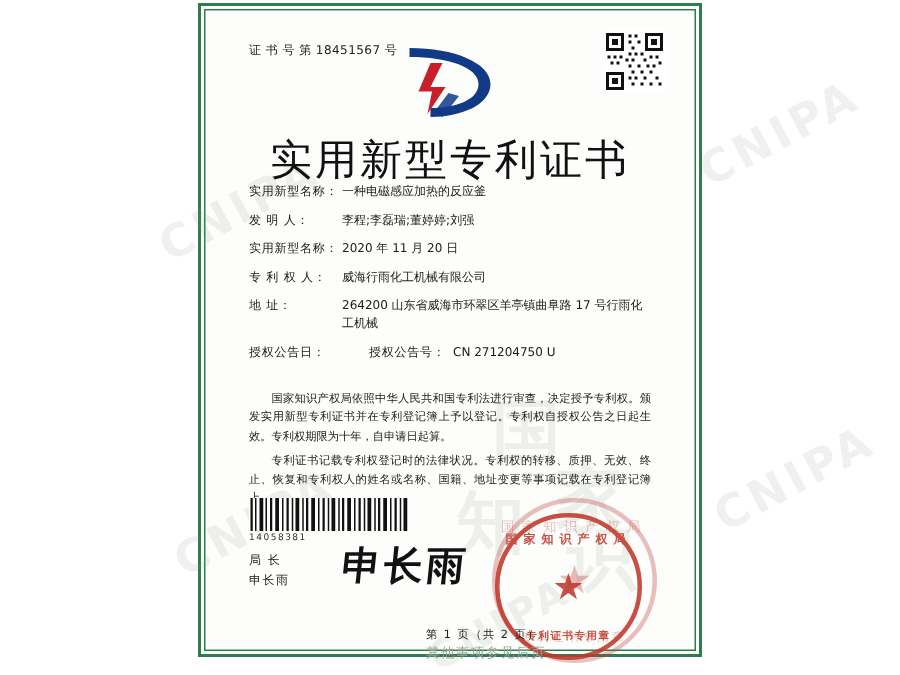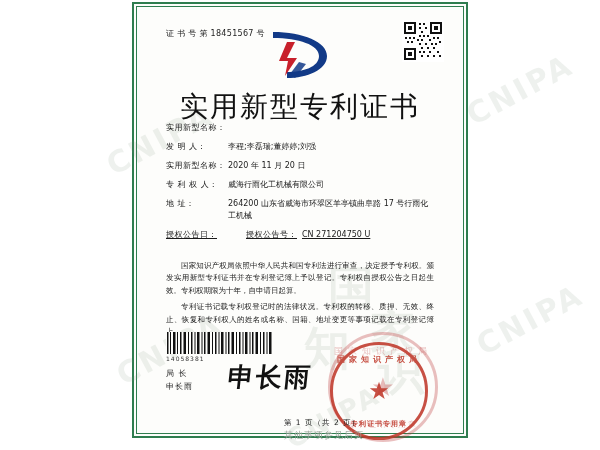--- a/index.html
+++ b/index.html
@@ -166,21 +166,21 @@
   }
   .field-label {
     flex: 0 0 62px;
     white-space: nowrap;
     letter-spacing: 0.5px;
   }
   .field-value {
     flex: 1 1 auto;
     word-break: break-all;
   }
-  .field-row.tight { margin-bottom: 5px; text-decoration: underline; }
+  .field-row.tight { margin-bottom: 5px; }
 
   
   #body-text {
     position: absolute;
     left: 34px;
     top: 258px;
     width: 268px;
     font-size: 7.5px;
     line-height: 1.65;
     color: #1a1a1a;
@@ -373,20 +373,21 @@
         <path d="M30 14 L 38 14 L 30 30 L 40 30 L 28 48 L 31 33 L 22 33 Z" fill="#c8202b"></path>
         <path d="M33 46 L 42 34 L 49 36 L 38 50 Z" fill="#123a87" opacity="0.85"></path>
       </svg>
     </div>
 
     <div id="title">实用新型专利证书</div>
 
     <div id="fields">
       <div class="field-row">
         <div class="field-label">实用新型名称：</div>
+        <div class="field-value">一种电磁感应加热的反应釜</div>
       </div>
       <div class="field-row">
         <div class="field-label">发  明  人：</div>
         <div class="field-value">李程;李磊瑞;董婷婷;刘强</div>
       </div>
       <div class="field-row">
         <div class="field-label">实用新型名称：</div>
         <div class="field-value">2020 年 11 月 20 日</div>
       </div>
       <div class="field-row">

